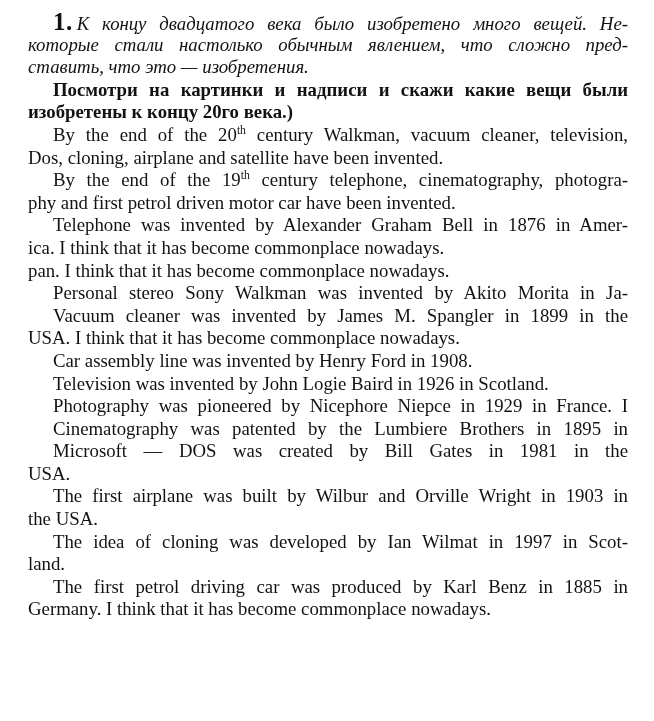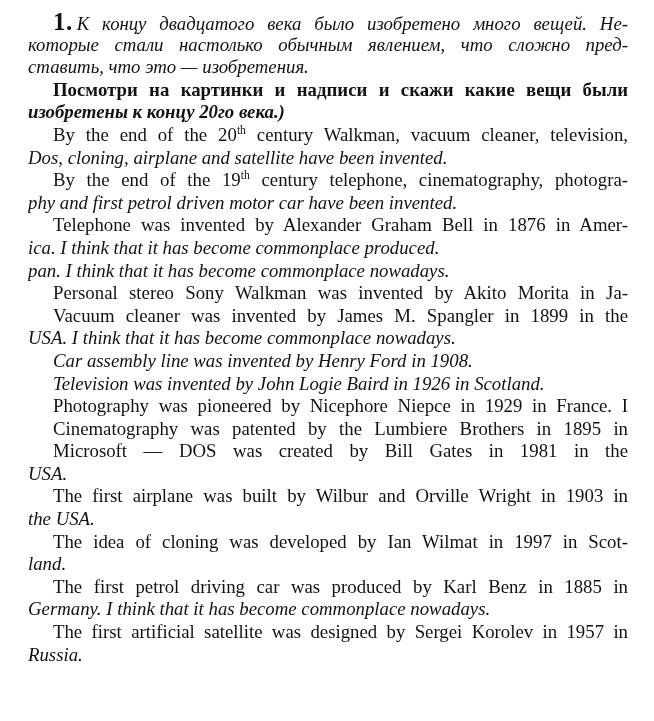--- a/index.html
+++ b/index.html
@@ -21,21 +21,21 @@
   .para { margin: 0; padding: 0; }
   .line {
     font-size: 18.8px;
     line-height: 22.6px;
     height: 22.6px;
     overflow: hidden;
     text-align: justify;
     text-align-last: justify;
     white-space: normal;
   }
-  .line.last { text-align-last: left; font-style: italic; }
+  .line.last { text-align-last: left; }
   .line.first { text-indent: 25px; }
   .line.first.last { text-align: left; }
   .para.lead-italic .line { font-style: italic; }
   .para.bold .line { font-weight: 700; }
   .pnum {
     font-style: normal;
     font-weight: 700;
     font-size: 25px;
     letter-spacing: 0.5px;
     padding-right: 4px;
@@ -64,21 +64,21 @@
       <div class="para normal">
         <div class="line first">By the end of the 20<sup>th</sup> century Walkman, vacuum cleaner, television,</div>
         <div class="line last">Dos, cloning, airplane and satellite have been invented.</div>
       </div>
       <div class="para normal">
         <div class="line first">By the end of the 19<sup>th</sup> century telephone, cinematography, photogra-</div>
         <div class="line last">phy and first petrol driven motor car have been invented.</div>
       </div>
       <div class="para normal">
         <div class="line first">Telephone was invented by Alexander Graham Bell in 1876 in Amer-</div>
-        <div class="line last">ica. I think that it has become commonplace produced.</div>
+        <div class="line last">ica. I think that it has become commonplace nowadays.</div>
       </div>
       <div class="para normal">
         <div class="line last">pan. I think that it has become commonplace nowadays.</div>
         <div class="line first">Personal stereo Sony Walkman was invented by Akito Morita in Ja-</div>
       </div>
       <div class="para normal">
         <div class="line first">Vacuum cleaner was invented by James M. Spangler in 1899 in the</div>
         <div class="line last">USA. I think that it has become commonplace nowadays.</div>
       </div>
       <div class="para normal">
@@ -102,18 +102,14 @@
         <div class="line last">the USA.</div>
       </div>
       <div class="para normal">
         <div class="line first">The idea of cloning was developed by Ian Wilmat in 1997 in Scot-</div>
         <div class="line last">land.</div>
       </div>
       <div class="para normal">
         <div class="line first">The first petrol driving car was produced by Karl Benz in 1885 in</div>
         <div class="line last">Germany. I think that it has become commonplace nowadays.</div>
       </div>
-      <div class="para normal">
-        <div class="line first">The first artificial satellite was designed by Sergei Korolev in 1957 in</div>
-        <div class="line last">Russia.</div>
-      </div>
     </div>
 </div>
 
 </body></html>

